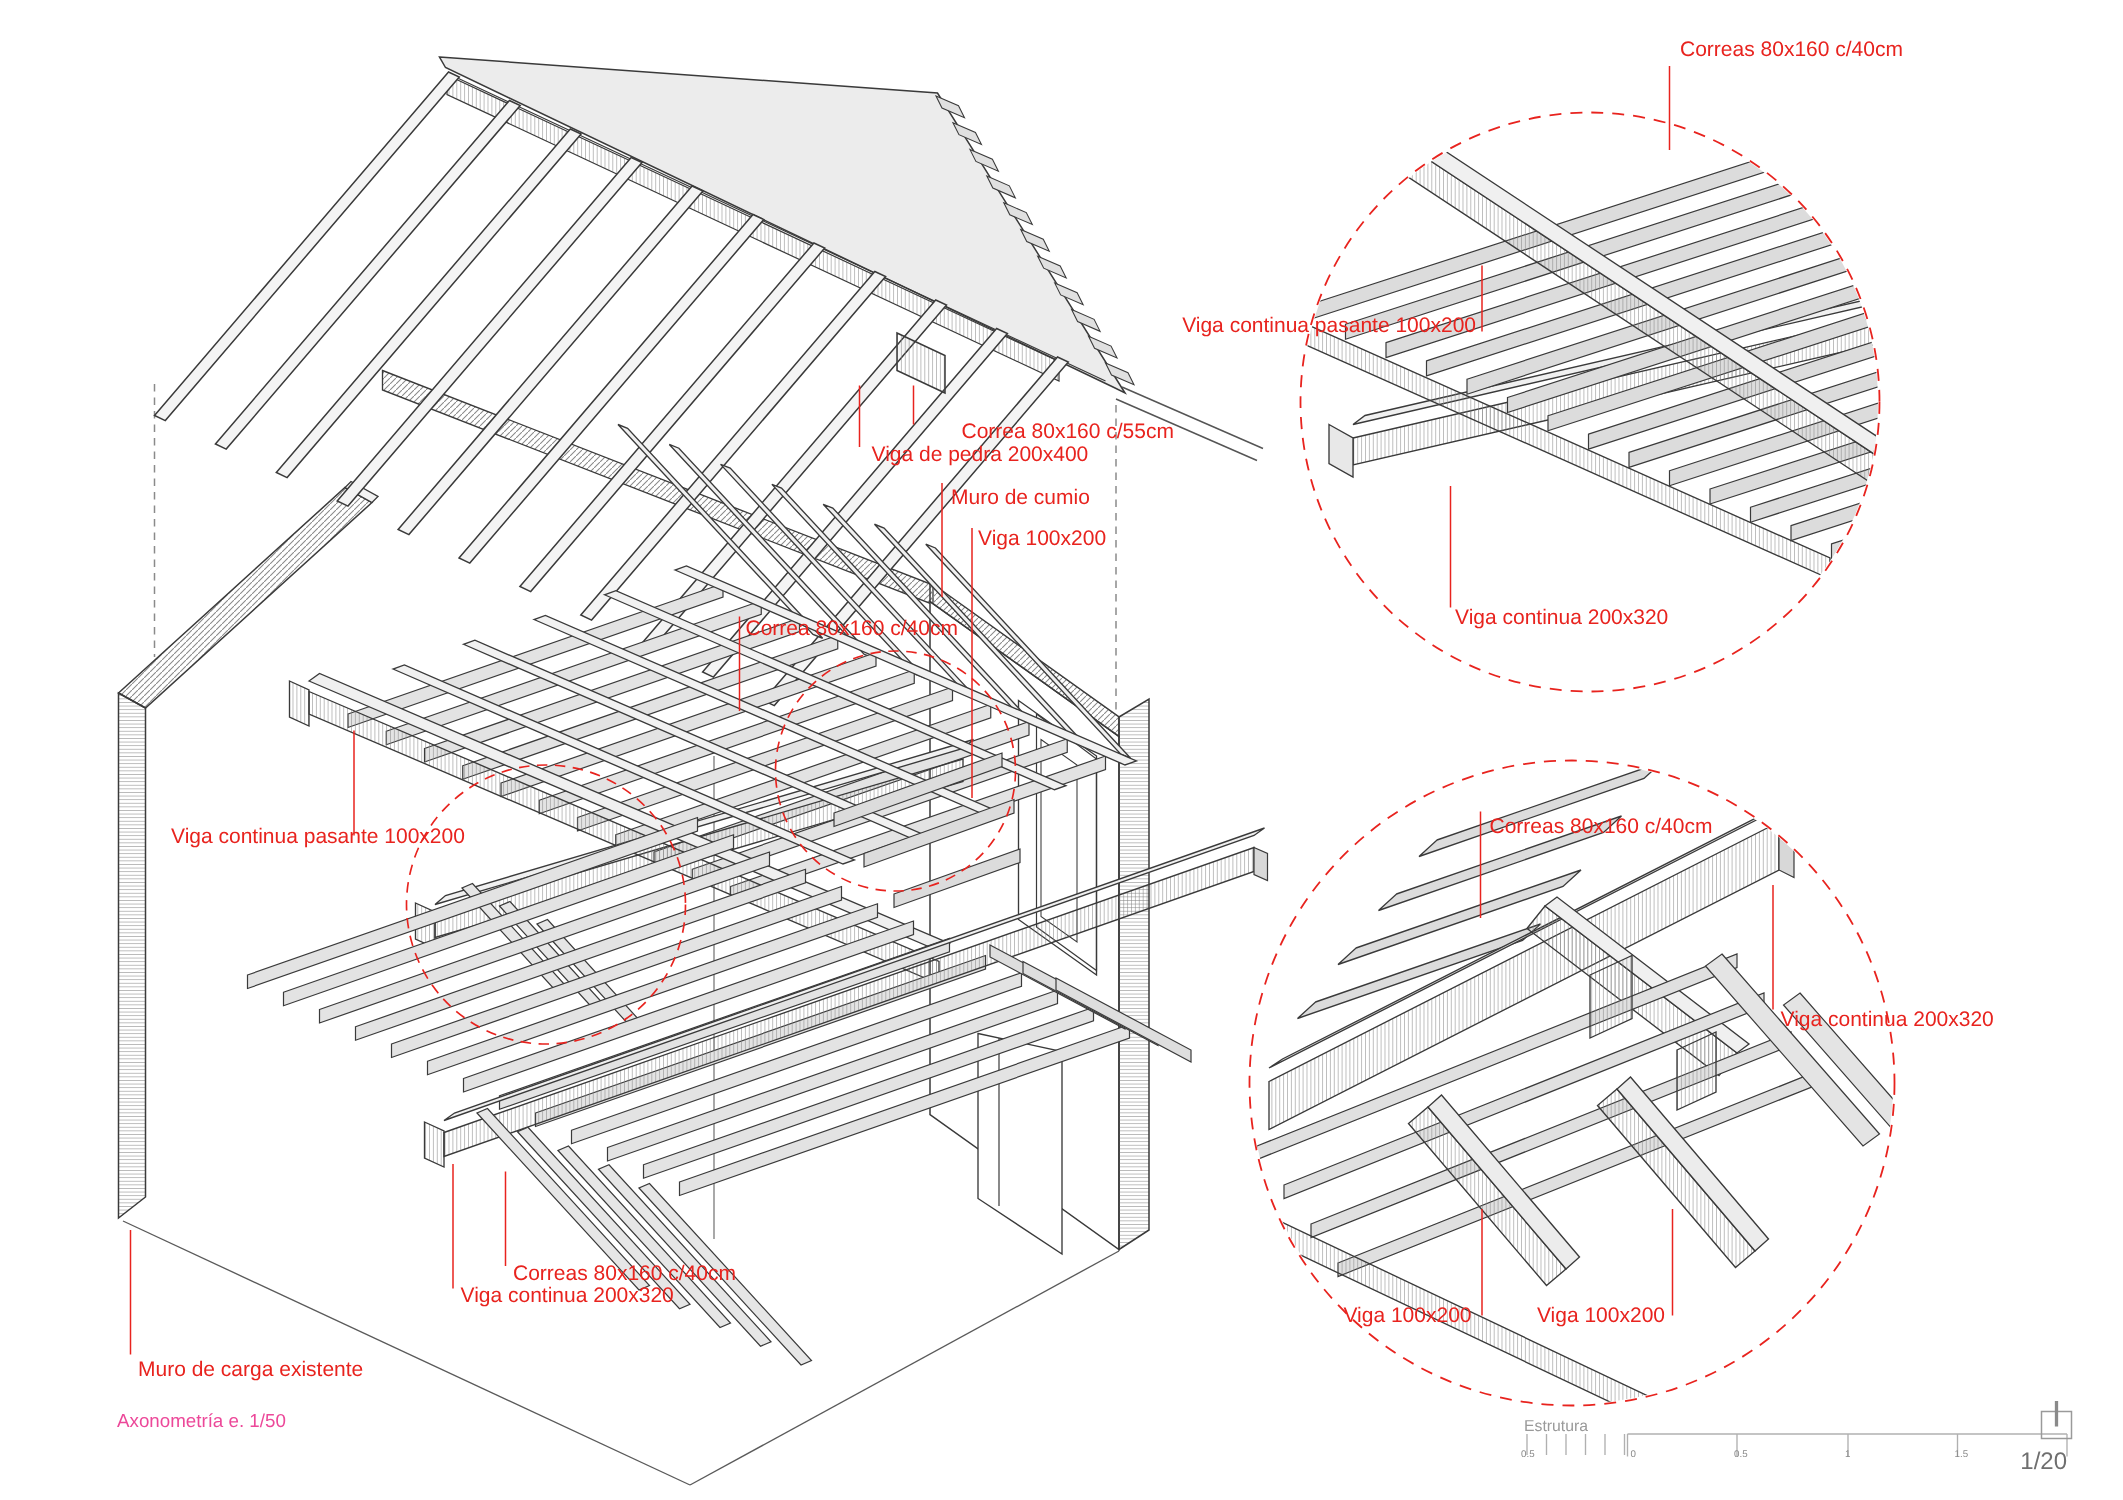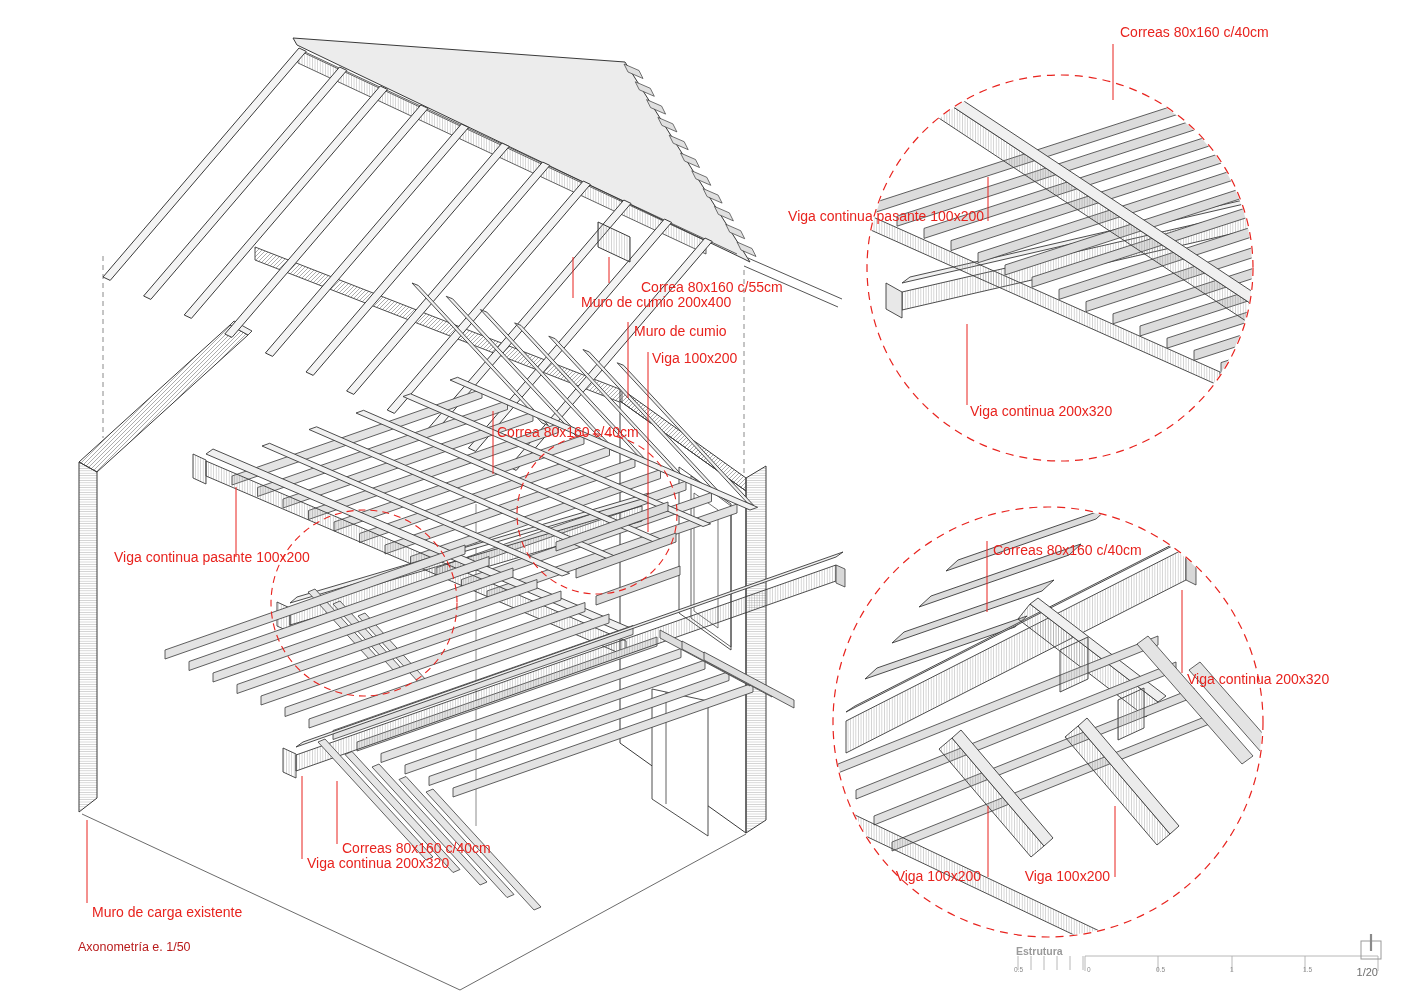--- a/index.html
+++ b/index.html
@@ -1,24 +1,24 @@
 <!DOCTYPE html>
 <html><head>
 <meta charset="utf-8">
 <style>
   html,body{margin:0;padding:0;background:#fff;}
   .page{position:relative;width:1415px;height:1000px;background:#ffffff;overflow:hidden;
         font-family:"Liberation Sans",sans-serif;}
   svg.draw{position:absolute;left:0;top:0;}
   .lbl{position:absolute;font-size:14px;line-height:1.1;color:#e8231e;white-space:nowrap;}
   .lbl.r{text-align:right;}
-  .gray-title{position:absolute;font-size:12.5px;color:#b91c1c;white-space:nowrap;}
-  .est-title{position:absolute;font-size:10.5px;color:#9a9a9a;white-space:nowrap;font-weight:bold;}
+  .gray-title{position:absolute;font-size:12.5px;color:#ec4899;white-space:nowrap;}
+  .est-title{position:absolute;font-size:10.5px;color:#9a9a9a;white-space:nowrap;}
   .tick{position:absolute;font-size:6.5px;color:#8a8a8a;white-space:nowrap;}
-  .scale-num{position:absolute;font-size:11px;color:#6f6f6f;white-space:nowrap;}
+  .scale-num{position:absolute;font-size:16px;color:#6f6f6f;white-space:nowrap;}
 </style>
 </head>
 <body>
 
 <div class="page">
 
   <svg class="draw" width="1415" height="1000" viewBox="0 0 1415 1000">
     <defs>
       <pattern id="hv" width="2.6" height="8" patternUnits="userSpaceOnUse">
         <path d="M0 0 V8" stroke="#828282" stroke-width="0.7"></path>
@@ -236,24 +236,24 @@
         <line x1="1158" y1="956" x2="1158" y2="971" stroke="#b0b0b0" stroke-width="0.9"></line>
         <line x1="1232" y1="956" x2="1232" y2="971" stroke="#b0b0b0" stroke-width="0.9"></line>
         <line x1="1305" y1="956" x2="1305" y2="971" stroke="#b0b0b0" stroke-width="0.9"></line>
         <line x1="1378" y1="956" x2="1378" y2="971" stroke="#b0b0b0" stroke-width="0.9"></line>
         <rect x="1361" y="941" width="20" height="18" fill="none" stroke="#9a9a9a" stroke-width="1"></rect>
         <line x1="1371" y1="934" x2="1371" y2="951" stroke="#8a8a8a" stroke-width="2.2"></line>
       </g>
   </svg>
 
   <div class="lbl" style="left:641px;top:280px">Correa 80x160 c/55cm</div>
-  <div class="lbl" style="left:581px;top:295px">Muro de cumio 200x400</div>
+  <div class="lbl" style="left:581px;top:295px">Viga de pedra 200x400</div>
   <div class="lbl" style="left:634px;top:324px">Muro de cumio</div>
   <div class="lbl" style="left:652px;top:351px">Viga 100x200</div>
-  <div class="lbl" style="left:497px;top:425px">Correa 80x160 c/40cm</div>
+  <div class="lbl" style="left:497px;top:411px">Correa 80x160 c/40cm</div>
   <div class="lbl" style="left:114px;top:550px">Viga continua pasante 100x200</div>
   <div class="lbl" style="left:342px;top:841px">Correas 80x160 c/40cm</div>
   <div class="lbl" style="left:307px;top:856px">Viga continua 200x320</div>
   <div class="lbl" style="left:92px;top:905px">Muro de carga existente</div>
 
   <div class="lbl" style="left:1120px;top:25px">Correas 80x160 c/40cm</div>
   <div class="lbl r" style="right:431px;top:209px">Viga continua pasante 100x200</div>
   <div class="lbl" style="left:970px;top:404px">Viga continua 200x320</div>
 
   <div class="lbl" style="left:993px;top:543px">Correas 80x160 c/40cm</div>

